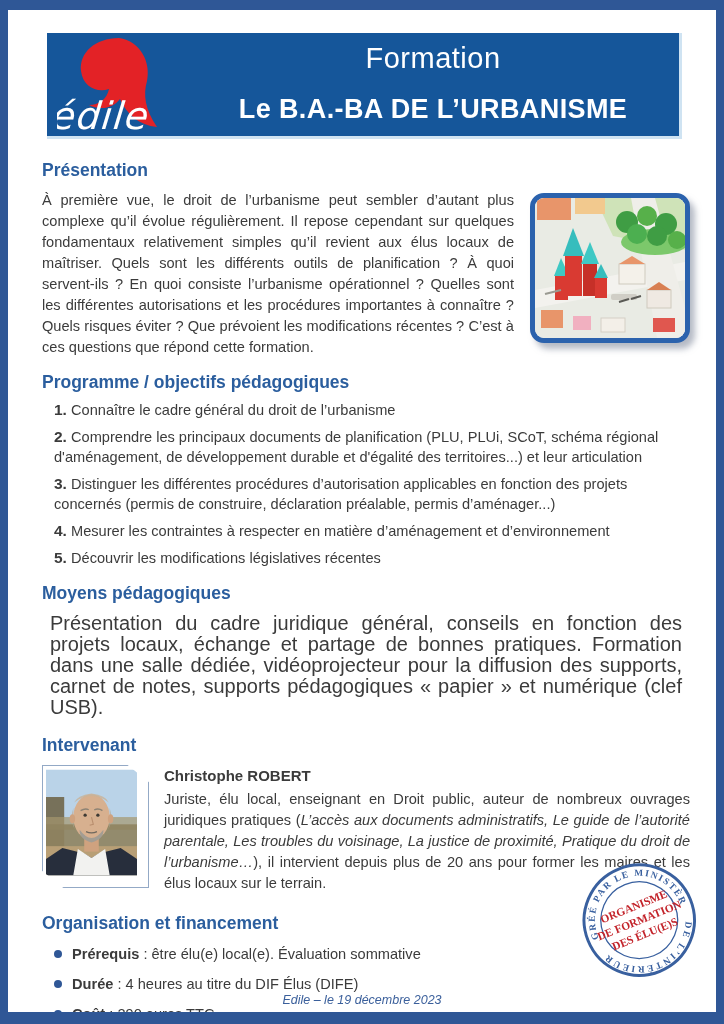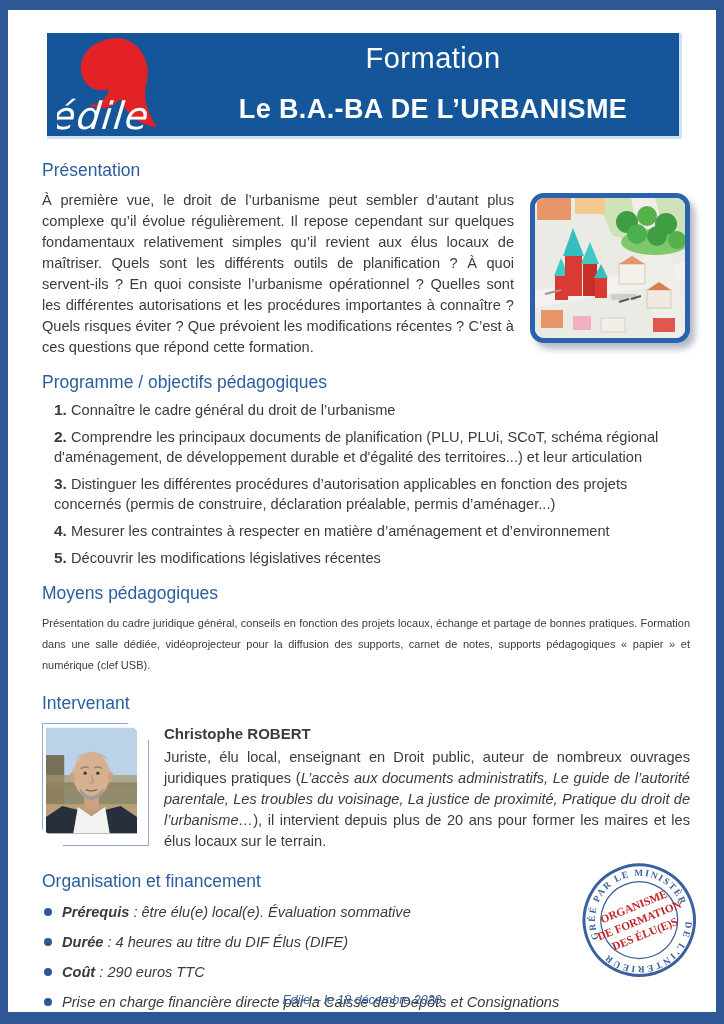--- a/index.html
+++ b/index.html
@@ -21,50 +21,50 @@
   
   .banner{
     margin-left:5px;margin-right:8px;height:103px;background:#15569a;
     position:relative;border-bottom:3px solid #cfe3f2;border-right:3px solid #cfe3f2;
   }
   .banner-logo{position:absolute;left:10px;top:2px;}
   .banner-text{position:absolute;left:150px;right:10px;top:0;text-align:center;color:#fff;}
   .banner-kicker{font-size:29px;font-weight:400;margin-top:9px;letter-spacing:.5px;}
   .banner-title{font-size:27px;font-weight:bold;margin-top:19px;letter-spacing:.4px;}
 
-  h2.sec{font-size:17.5px;font-weight:normal;color:#2b5e9e;margin:0;}
+  h2.sec{font-size:17.5px;font-weight:bold;color:#2b5e9e;margin:0;}
   .pres h2{margin:21px 0 9px 0;}
   .pres-body{font-size:14.6px;line-height:21px;text-align:justify;margin:0;}
 
   .cityimg-wrap{
     float:right;width:150px;height:140px;margin:3px 0 6px 16px;
     border:5px solid #2b62ad;border-radius:14px;overflow:hidden;background:#eef0ea;
     box-shadow:5px 6px 6px rgba(120,130,150,.55);
   }
 
   .prog h2{clear:both;margin:14px 0 6px 0;}
   .pitem{margin:7px 12px;font-size:14.6px;line-height:20px;}
   .pitem span[data-seg-b]{font-size:15.5px;}
 
   .moyens h2{margin:15px 0 9px 0;}
-  .moyens p{font-size:11px;line-height:21px;text-align:justify;margin:0;}
+  .moyens p{font-size:20px;line-height:21px;text-align:justify;margin:8px;}
 
   .interv h2{margin:17px 0 9px 0;}
   .interv-row{display:flex;gap:15px;align-items:flex-start;}
   .photo-wrap{
     flex:none;width:99px;height:115px;background:#fff;border:1px solid #93a9c6;padding:3px;
     clip-path:polygon(0 0,80% 0,100% 14%,100% 100%,20% 100%,0 86%);
   }
   .bio{flex:1;font-size:14.6px;line-height:21px;text-align:justify;}
   .bio .name{font-weight:bold;font-size:15px;margin:0 0 3px 0;text-align:left;}
   .bio p{margin:0;}
 
   .org h2{margin:19px 0 10px 0;}
   ul.org-list{list-style:none;margin:0;padding:0;width:524px;}
-  ul.org-list li{position:relative;padding-left:20px;margin:9px 0;font-size:14.6px;line-height:21px;font-style:italic;}
+  ul.org-list li{position:relative;padding-left:20px;margin:9px 10px;font-size:14.6px;line-height:21px;}
   ul.org-list li::before{content:"";position:absolute;left:2px;top:6px;width:8px;height:8px;border-radius:50%;background:#2f5796;}
 
   .stamp{position:absolute;left:576px;top:856px;transform:rotate(-22deg);z-index:2;}
 
   .footer{
     position:absolute;left:0;right:0;bottom:17px;text-align:center;
     font-size:12.5px;font-style:italic;color:#3a5f9b;z-index:3;
   }
 </style>
 </head>
@@ -203,13 +203,13 @@
     </text>
     <text font-family="Liberation Serif, serif" font-size="9.5" font-weight="bold" fill="#39609f" letter-spacing="2.2">
       <textPath href="#arcBot" startOffset="50%" text-anchor="middle">DE L’INTÉRIEUR</textPath>
     </text>
     <text x="65" y="54" text-anchor="middle" font-family="Liberation Serif, serif" font-size="11.5" font-weight="bold" fill="#c3242b">ORGANISME</text>
     <text x="65" y="69" text-anchor="middle" font-family="Liberation Serif, serif" font-size="11.5" font-weight="bold" fill="#c3242b">DE FORMATION</text>
     <text x="65" y="84" text-anchor="middle" font-family="Liberation Serif, serif" font-size="11.5" font-weight="bold" fill="#c3242b">DES ÉLU(E)S</text>
   </svg>
 </div>
 
-<div class="footer">Edile – le 18 décembre 2020</div>
+<div class="footer">Edile – le 19 décembre 2023</div>
 
 </body></html>

